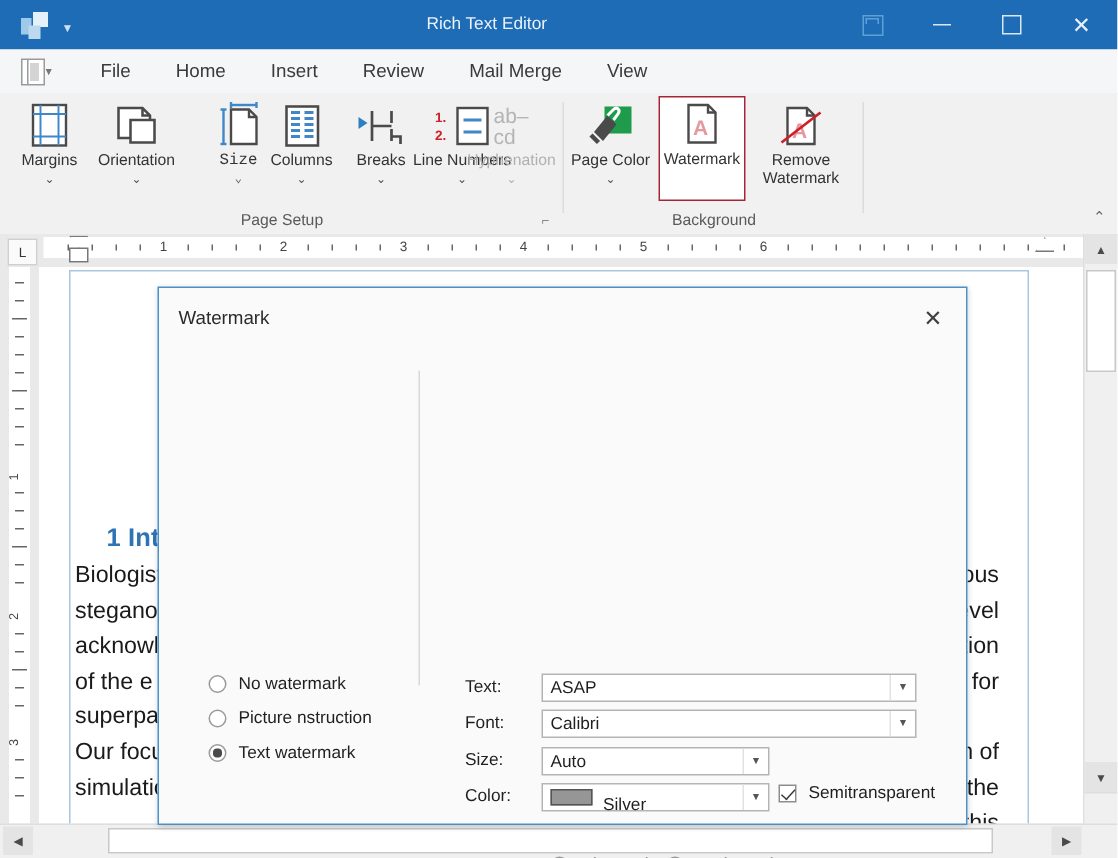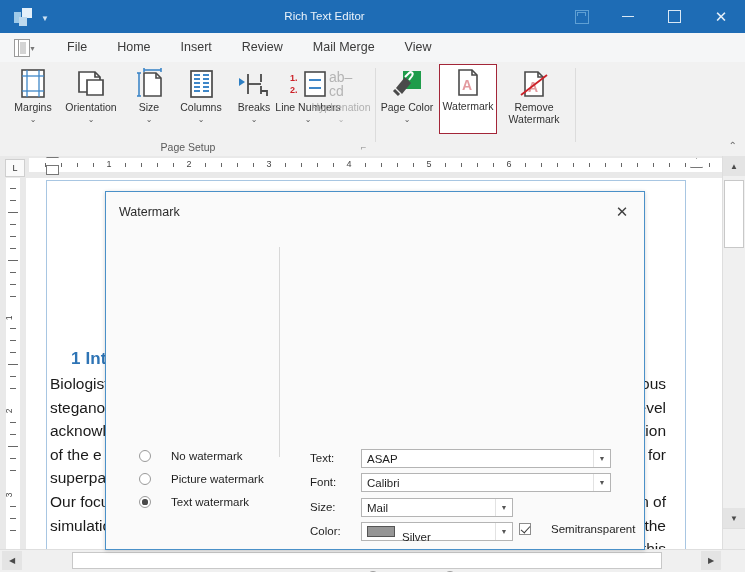--- a/index.html
+++ b/index.html
@@ -144,21 +144,21 @@
   .dlg-title{position:absolute;left:13px;top:13px;font-size:12.5px;color:#2b2b2b;}
   .dlg-close{
     position:absolute;right:5px;top:5px;width:34px;height:30px;display:flex;align-items:center;justify-content:center;
     font-size:15px;color:#404040;cursor:default;
   }
   .dlg-sep{position:absolute;left:173px;top:55px;width:1px;height:210px;background:#d8d8d8;}
 
   .radio{position:relative;display:inline-block;width:12px;height:12px;border-radius:50%;
          border:1.2px solid #9a9a9a;background:#fff;vertical-align:-2px;box-sizing:border-box;}
   .radio.on:after{content:"";position:absolute;left:2.4px;top:2.4px;width:5.2px;height:5.2px;border-radius:50%;background:#4a4a4a;}
-  .rlabel{font-size:11.5px;color:#1f1f1f;margin-left:20px;}
+  .rlabel{font-size:11.5px;color:#1f1f1f;margin-left:8px;}
 
   .lrow{position:absolute;left:33px;display:flex;align-items:center;cursor:default;}
   .lrow.r1{top:258px;}
   .lrow.r2{top:281px;}
   .lrow.r3{top:304px;}
 
   .flabel{position:absolute;font-size:11.5px;color:#1f1f1f;}
   .combo{
     position:absolute;background:#fff;border:1px solid #b4b4b4;box-sizing:border-box;height:19px;
     display:flex;align-items:center;
@@ -241,21 +241,21 @@
           <svg width="32" height="32" viewBox="0 0 32 32">
             <path d="M4 4 H20 L25 9 V24 H4 Z" fill="#fff" stroke="#4a4a4a" stroke-width="1.7"></path>
             <path d="M20 4 V9 H25" fill="none" stroke="#4a4a4a" stroke-width="1.7"></path>
             <path d="M12 12 H28 V27 H12 Z" fill="#fff" stroke="#4a4a4a" stroke-width="1.7"></path>
           </svg>
         </div>
         <div class="lb">Orientation</div>
         <div class="ar">⌄</div>
       </div>
 
-      <div class="bigbtn" style="left:120px;">
+      <div class="bigbtn" style="left:130px;font-family:Liberation Mono, monospace;">
         <div class="ic">
           <svg width="34" height="32" viewBox="0 0 34 32">
             <path d="M12 5 H24 L29 10 V28 H12 Z" fill="#fff" stroke="#4a4a4a" stroke-width="1.6"></path>
             <path d="M24 5 V10 H29" fill="none" stroke="#4a4a4a" stroke-width="1.6"></path>
             <line x1="12" y1="2" x2="29" y2="2" stroke="#3f87c8" stroke-width="1.6"></line>
             <line x1="12" y1="0" x2="12" y2="4" stroke="#3f87c8" stroke-width="1.6"></line>
             <line x1="29" y1="0" x2="29" y2="4" stroke="#3f87c8" stroke-width="1.6"></line>
             <line x1="7" y1="5" x2="7" y2="28" stroke="#3f87c8" stroke-width="1.6"></line>
             <line x1="5" y1="5" x2="9" y2="5" stroke="#3f87c8" stroke-width="1.6"></line>
             <line x1="5" y1="28" x2="9" y2="28" stroke="#3f87c8" stroke-width="1.6"></line>
@@ -362,20 +362,21 @@
           <svg width="32" height="32" viewBox="0 0 32 32">
             <path d="M7 4 H20 L25 9 V28 H7 Z" fill="#fff" stroke="#4a4a4a" stroke-width="1.6"></path>
             <path d="M20 4 V9 H25" fill="none" stroke="#4a4a4a" stroke-width="1.6"></path>
             <text x="10" y="24" font-size="14" font-weight="bold" fill="#e39a9f" font-family="Liberation Sans, sans-serif">A</text>
             <line x1="3" y1="27" x2="29" y2="7" stroke="#cc2128" stroke-width="1.8"></line>
           </svg>
         </div>
         <div class="lb">Remove Watermark</div>
       </div>
 
+      <div class="glabel">Background</div>
       <div class="gsep"></div>
     </div>
 
     <div style="position:absolute;right:8px;bottom:5px;font-size:10px;color:#666;">⌃</div>
   </div>
 
   <div class="ruler-h">
     <div class="tabsel">L</div>
     <div class="ruler-track">
       <div class="ruler-mark" style="left:16px;"></div>
@@ -510,42 +511,42 @@
     <div class="dlg-title">Watermark</div>
     <div class="dlg-close">✕</div>
     <div class="dlg-sep"></div>
 
     <div class="lrow r1">
       <span class="radio"></span>
       <span class="rlabel">No watermark</span>
     </div>
     <div class="lrow r2">
       <span class="radio"></span>
-      <span class="rlabel">Picture watermark</span>
+      <span class="rlabel">Picture nstruction</span>
     </div>
     <div class="lrow r3">
       <span class="radio on"></span>
       <span class="rlabel">Text watermark</span>
     </div>
 
     <div class="flabel" style="left:204px;top:260px;">Text:</div>
     <div class="combo" style="left:255px;top:257px;width:250px;">
       <span class="txt">ASAP</span>
       <span class="dd">▼</span>
     </div>
 
     <div class="flabel" style="left:204px;top:284px;">Font:</div>
     <div class="combo" style="left:255px;top:281px;width:250px;">
       <span class="txt">Calibri</span>
       <span class="dd">▼</span>
     </div>
 
     <div class="flabel" style="left:204px;top:309px;">Size:</div>
     <div class="combo" style="left:255px;top:306px;width:152px;">
-      <span class="txt">Mail</span>
+      <span class="txt">Auto</span>
       <span class="dd">▼</span>
     </div>
 
     <div class="flabel" style="left:204px;top:333px;">Color:</div>
     <div class="combo" style="left:255px;top:330px;width:152px;">
       <span class="swatch" style="background: rgb(150, 150, 150);"></span>
       <span class="txt" style="padding-left:7px;margin-top:11px;">Silver</span>
       <span class="dd">▼</span>
     </div>
     <div style="position:absolute;left:413px;top:331px;display:flex;align-items:center;">

